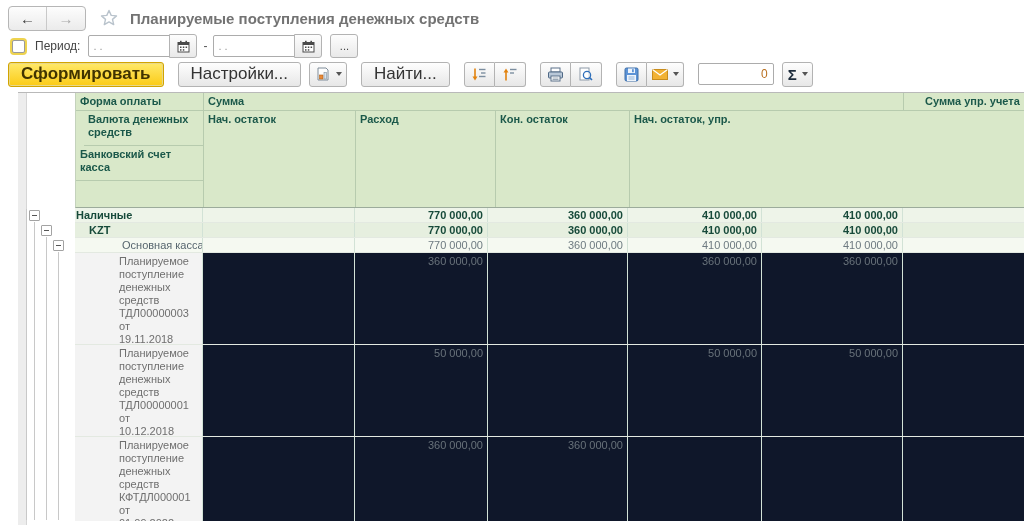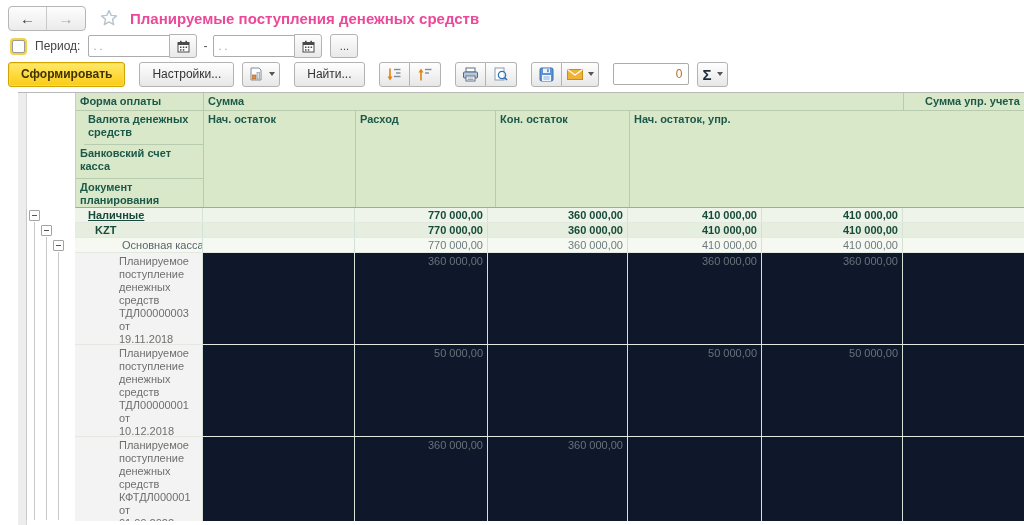--- a/index.html
+++ b/index.html
@@ -8,41 +8,41 @@
 
   
   .topbar { position:absolute; left:8px; top:5px; height:26px; display:flex; align-items:center; }
   .navgroup { display:flex; border:1px solid #b6b6b6; border-radius:4px; overflow:hidden;
     background:linear-gradient(#fdfdfd,#ebebeb); height:25px; }
   .navbtn { width:38px; height:100%; display:flex; align-items:center; justify-content:center;
     font-size:15px; cursor:default; }
   .navbtn.back { color:#3c3c3c; border-right:1px solid #c9c9c9; }
   .navbtn.fwd  { color:#a9a9a9; }
   .star { margin-left:12px; width:22px; height:22px; display:flex; align-items:center; justify-content:center; }
-  .page-title { margin-left:10px; font-size:15px; font-weight:bold; color:#ec4899; white-space:nowrap; }
+  .page-title { margin-left:10px; font-size:15px; font-weight:bold; color:#737373; white-space:nowrap; }
 
   
   .periodbar { position:absolute; left:10px; top:34px; height:24px; display:flex; align-items:center; }
   .cb { width:13px; height:13px; border:1px solid #9a9a9a; background:#fff; border-radius:2px;
     box-shadow:0 0 0 2px #eed34f; margin:2px 2px 2px 2px; }
   .period-label { margin-left:8px; font-size:12px; color:#444; }
   .datewrap { display:flex; align-items:center; margin-left:8px; }
   .dateinput { width:82px; height:22px; border:1px solid #acacac; border-radius:2px 0 0 2px;
     font-size:11px; color:#999; padding:0 4px; background:#fff; }
   .iconbtn-sm { width:28px; height:24px; border:1px solid #b3b3b3; border-radius:0 3px 3px 0; margin-left:-1px;
     background:linear-gradient(#fdfdfd,#e9e9e9); display:flex; align-items:center; justify-content:center; }
   .dash { margin:0 6px; font-size:12px; color:#555; }
   .more-btn { margin-left:8px; width:28px; height:24px; border:1px solid #b3b3b3; border-radius:3px;
     background:linear-gradient(#fdfdfd,#e9e9e9); font-size:11px; color:#444;
     display:flex; align-items:flex-end; justify-content:center; padding-bottom:5px; }
 
   
   .toolbar { position:absolute; left:8px; top:61px; height:26px; display:flex; align-items:center; }
   .btn { height:25px; border:1px solid #b3b3b3; border-radius:3px; background:linear-gradient(#fefefe,#e7e7e7);
-    font-size:12px; color:#333; padding:0 12px; display:flex; align-items:center; white-space:nowrap; }
+    font-size:17px; color:#333; padding:0 12px; display:flex; align-items:center; white-space:nowrap; }
   .btn.primary { background:linear-gradient(#ffe664,#fc1); background:linear-gradient(#ffe96a,#fbcb16);
     border-color:#d2a400; color:#403300; font-weight:bold; box-shadow:0 0 0 1px #e8d88a inset; }
   .grp { display:flex; }
   .grp .ibtn:not(:first-child) { border-left:none; border-radius:0 3px 3px 0; }
   .grp .ibtn:first-child { border-radius:3px 0 0 3px; }
   .grp .ibtn:only-child { border-radius:3px; }
   .ibtn { height:25px; min-width:31px; border:1px solid #b3b3b3; background:linear-gradient(#fefefe,#e7e7e7);
     display:flex; align-items:center; justify-content:center; padding:0 5px; }
   .ibtn.dd { padding-right:4px; }
   .caret { width:0; height:0; border-left:3.5px solid transparent; border-right:3.5px solid transparent;
@@ -73,23 +73,23 @@
   .th-subrow > div { padding:2px 4px 0 4px; }
   .w1{width:152px} .w2{width:133px} .w3{width:140px} .w4{width:134px} .w5{width:141px} .wx{flex:1}
   .vb { border-right:1px solid #b7cbae; }
 
   .tr { display:flex; font-size:11px; border-bottom:1px solid #e3e9e1; }
   .td { border-right:1px solid #d2e2d6; padding:1px 4px; overflow:hidden; white-space:nowrap; }
   .td:last-child { border-right:none; }
   .td-label { width:128px; }
   .num { text-align:right; }
   .r-group1 { height:15px; background:#eef4e9; color:#174a3a; font-weight:bold; line-height:13px; }
-  .r-group1 .td-label { padding-left:13px;text-decoration:underline; }
+  .r-group1 .td-label { padding-left:1px; }
   .r-group2 { height:15px; background:#e6efdf; color:#174a3a; font-weight:bold; line-height:13px; }
-  .r-group2 .td-label { padding-left:20px; }
+  .r-group2 .td-label { padding-left:14px; }
   .r-group3 { height:15px; background:#f5f9f1; color:#56656e; line-height:13px; }
   .r-group3 .td-label { padding-left:47px; }
   .r-group3 .num { color:#6d7a80; }
   .r-doc { height:92px; background:#0f172a; color:#68727a;justify-content:flex-end; }
   .r-doc .td-label { background:#f3f3f3; color:#6f6f6f; padding-left:44px; padding-top:2px;
     line-height:13px; white-space:pre-line; }
   .r-doc .num { padding-top:2px; }
   .r-doc:last-child { border-bottom:none; height:84px; }
 
   
@@ -251,22 +251,20 @@
 
   <div class="grid">
 
     <div class="thead">
       <div class="th-label-col">
         <div class="th-l0">Форма оплаты</div>
         <div class="th-l1">Валюта денежных
 средств</div>
         <div class="th-l2">Банковский счет
 касса</div>
-        <div class="th-l3">Документ
-планирования</div>
       </div>
       <div class="th-main">
         <div class="th-grouprow">
           <div class="th-sum">Сумма</div>
           <div class="th-sum-upr">Сумма упр. учета</div>
         </div>
         <div class="th-subrow">
           <div class="w1 vb">Нач. остаток</div>
           <div class="w3 vb">Расход</div>
           <div class="w4 vb">Кон. остаток</div>

